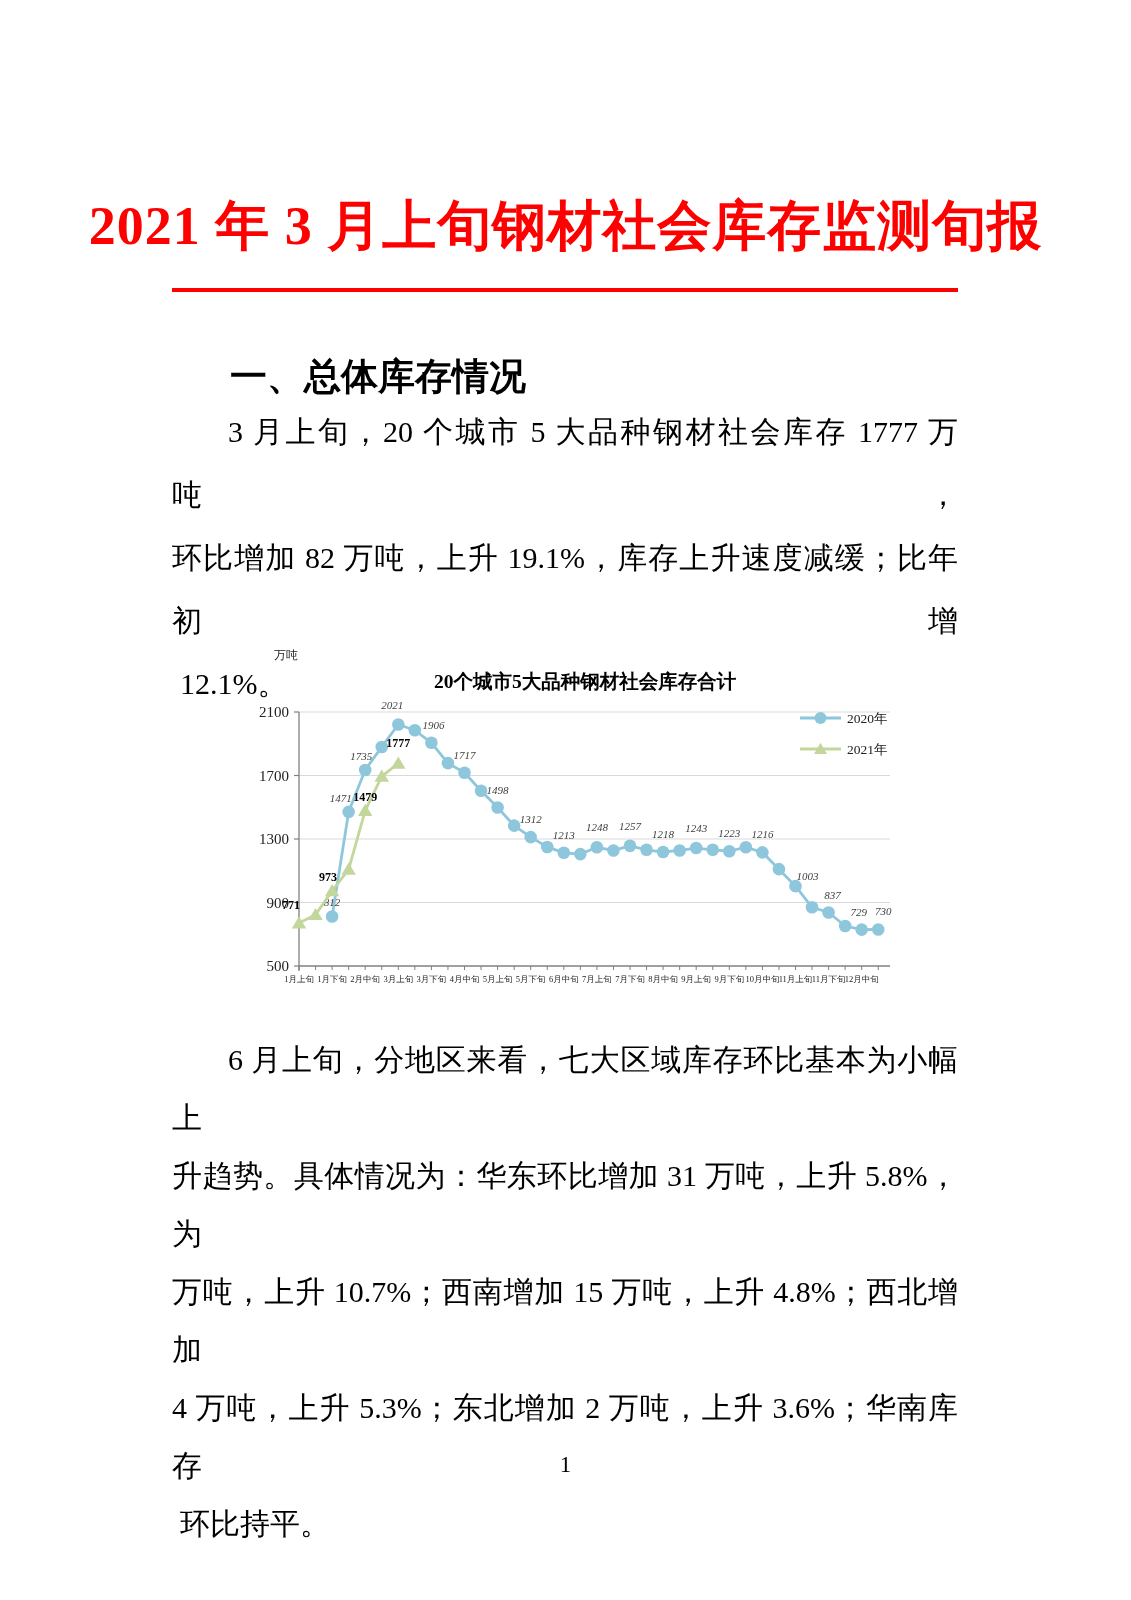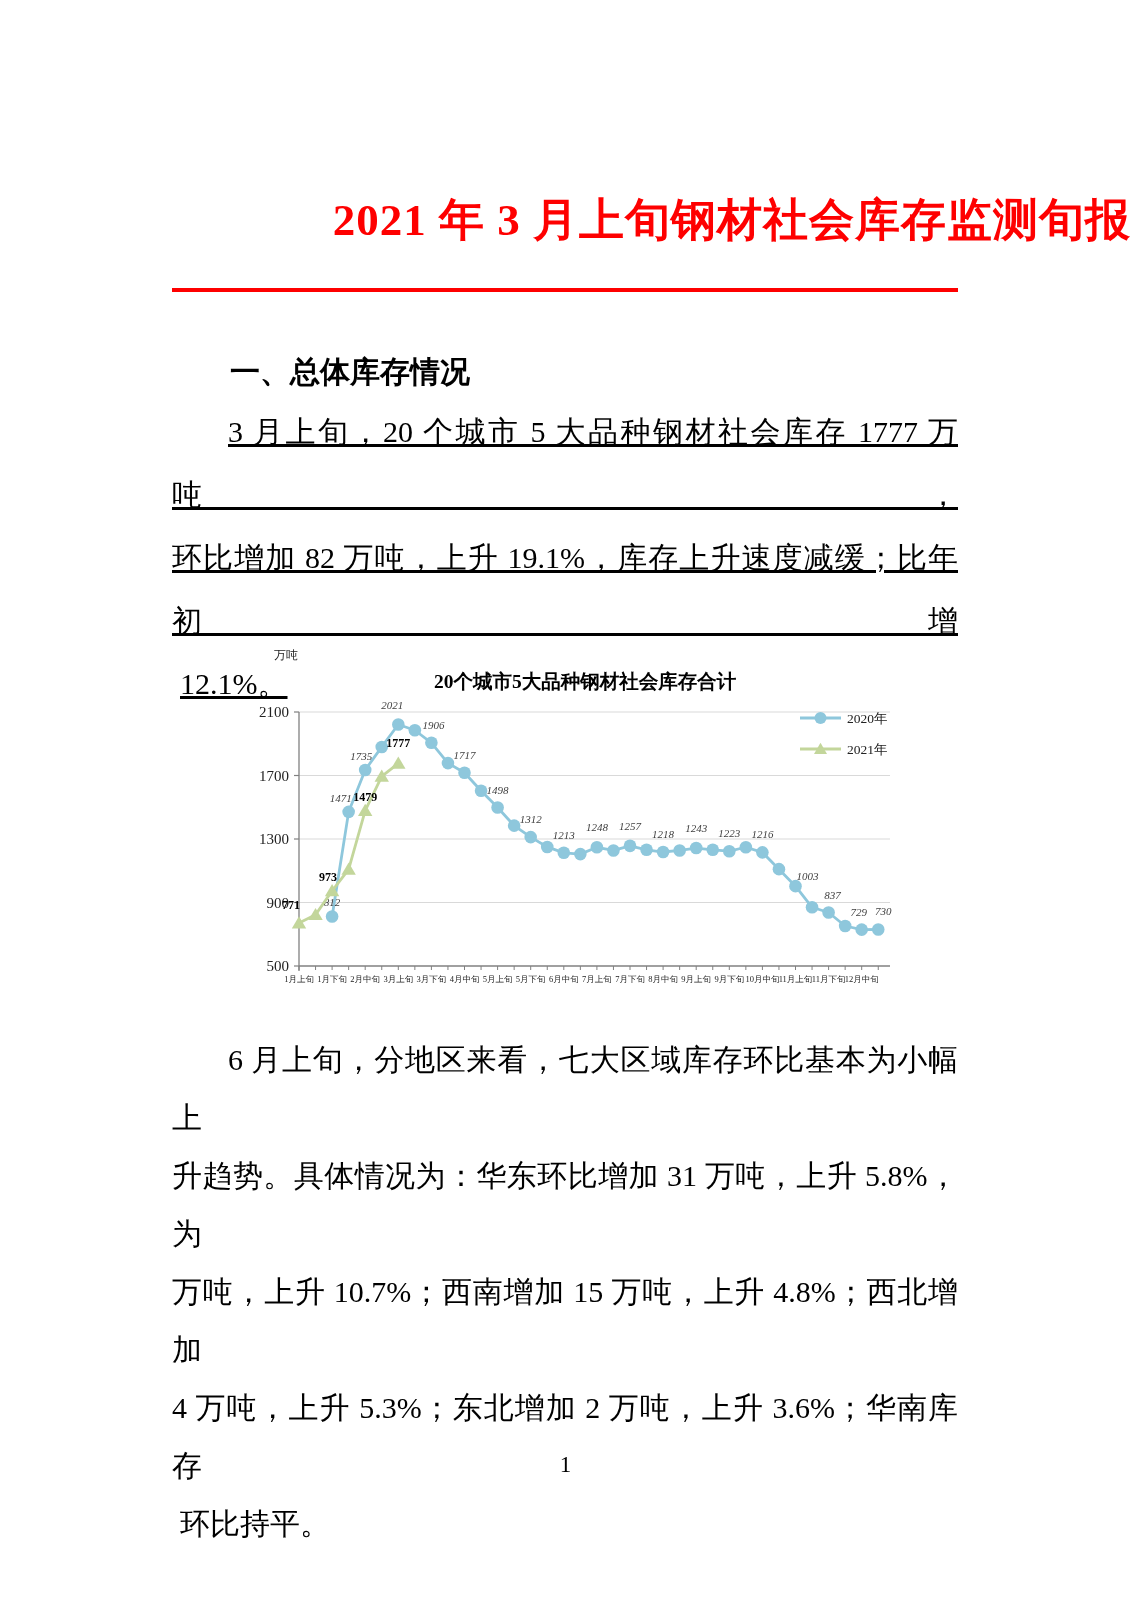--- a/index.html
+++ b/index.html
@@ -6,41 +6,41 @@
   .page{
     position:relative;
     width:1131px;height:1600px;
     background:#ffffff;
     font-family:"Liberation Serif","DejaVu Serif",serif;
     color:#000;
     overflow:hidden;
   }
   .doc-title{
     position:absolute;left:0;right:0;top:190px;
-    text-align:right;
-    font-size:45px;font-weight:bold;
+    text-align:center;
+    font-size:54px;font-weight:bold;
     letter-spacing:1px;
     color:#fe0000;
     font-family:"Liberation Serif","DejaVu Serif",serif;
   }
   .title-rule{
     position:absolute;left:172px;width:786px;top:288px;height:4px;
     background:#fe0000;
   }
   .section-heading{
     position:absolute;left:172px;width:786px;top:352px;
     padding-left:58px;box-sizing:border-box;
-    font-size:30px;font-weight:bold;
+    font-size:37px;font-weight:bold;
     font-family:"Liberation Sans","DejaVu Sans",sans-serif;
   }
   .para{
     position:absolute;left:172px;width:786px;
     font-size:30px;
   }
-  #para1{top:400px;line-height:63px;text-decoration:underline;}
+  #para1{top:400px;line-height:63px;}
   #para2{top:1031px;line-height:58px;}
   .para .line{
     text-align:justify;
     text-align-last:justify;
   }
   .para .line.first{text-indent:56px;}
   .para .line.lastline{text-align-last:left;margin-left:8px;}
   .chart-box{
     position:absolute;left:240px;top:645px;width:670px;height:350px;
   }

